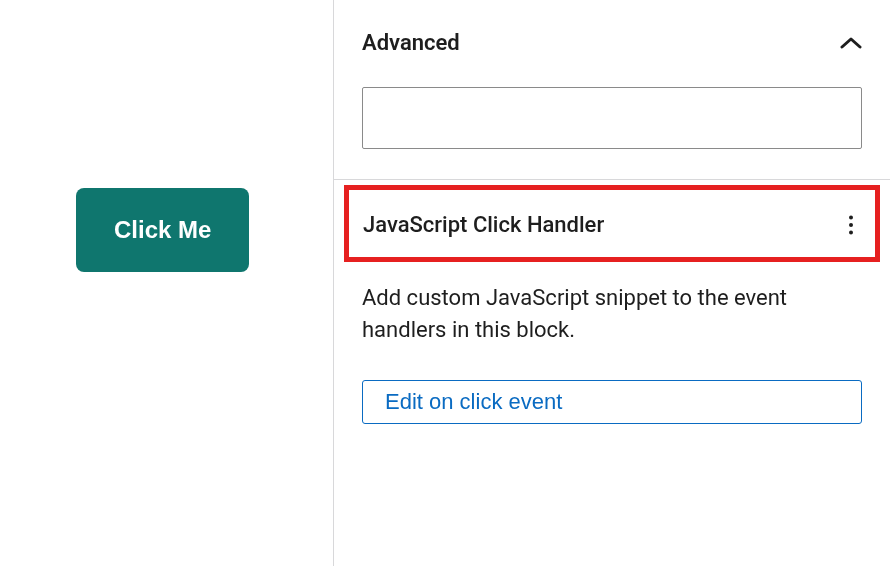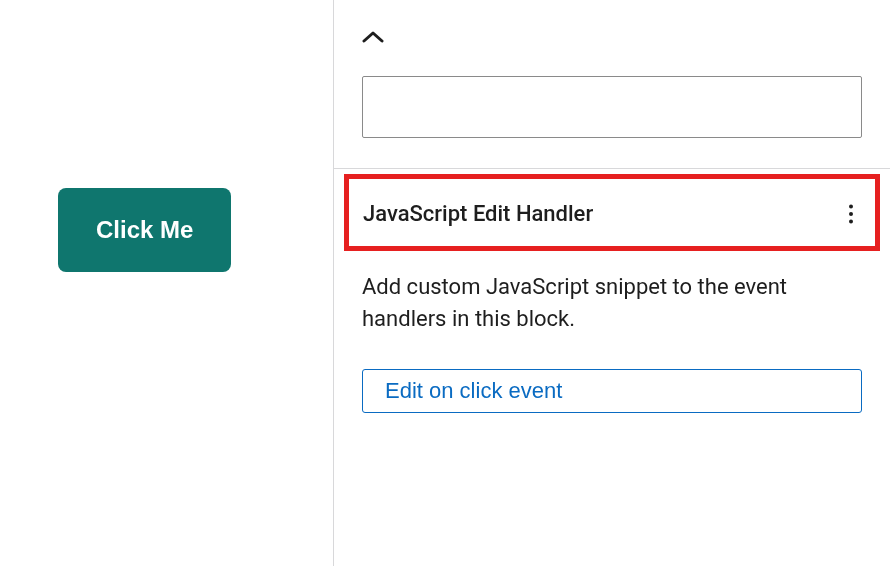--- a/index.html
+++ b/index.html
@@ -13,21 +13,21 @@
       width: 890px;
       height: 566px;
       display: flex;
     }
     .canvas-area {
       width: 333px;
       height: 100%;
       display: flex;
       align-items: flex-start;
       padding-top: 188px;
-      padding-left: 58px;
+      padding-left: 76px;
     }
     .click-me-button {
       background: #0f766e;
       color: #fff;
       font-size: 24px;
       font-weight: 600;
       padding: 28px 38px;
       border: none;
       border-radius: 8px;
       cursor: pointer;
@@ -131,36 +131,37 @@
 </head>
 <body>
 
 <div class="canvas-area">
   <button class="click-me-button">Click Me</button>
 </div>
 
 <div class="sidebar">
 
   <div class="section-header">
+    <span class="section-title">Advanced</span>
     <span class="chevron">
       <svg viewBox="0 0 22 14" width="22" height="14">
         <path d="M2 11 L11 3 L20 11" stroke="#1e1e1e" stroke-width="3" fill="none" stroke-linecap="round" stroke-linejoin="round"></path>
       </svg>
     </span>
   </div>
 
   <div class="field-group">
     <input type="text" class="text-input" value="" style="">
   </div>
 
   <hr class="divider">
 
   <div class="highlight-wrap">
     <div class="js-handler-header">
-      <span class="js-handler-title">JavaScript Edit Handler</span>
+      <span class="js-handler-title">JavaScript Click Handler</span>
       <span class="more-dots">
         <svg viewBox="0 0 24 24" width="24" height="24">
           <circle cx="12" cy="4.5" r="2" fill="#1e1e1e"></circle>
           <circle cx="12" cy="12" r="2" fill="#1e1e1e"></circle>
           <circle cx="12" cy="19.5" r="2" fill="#1e1e1e"></circle>
         </svg>
       </span>
     </div>
   </div>
 

